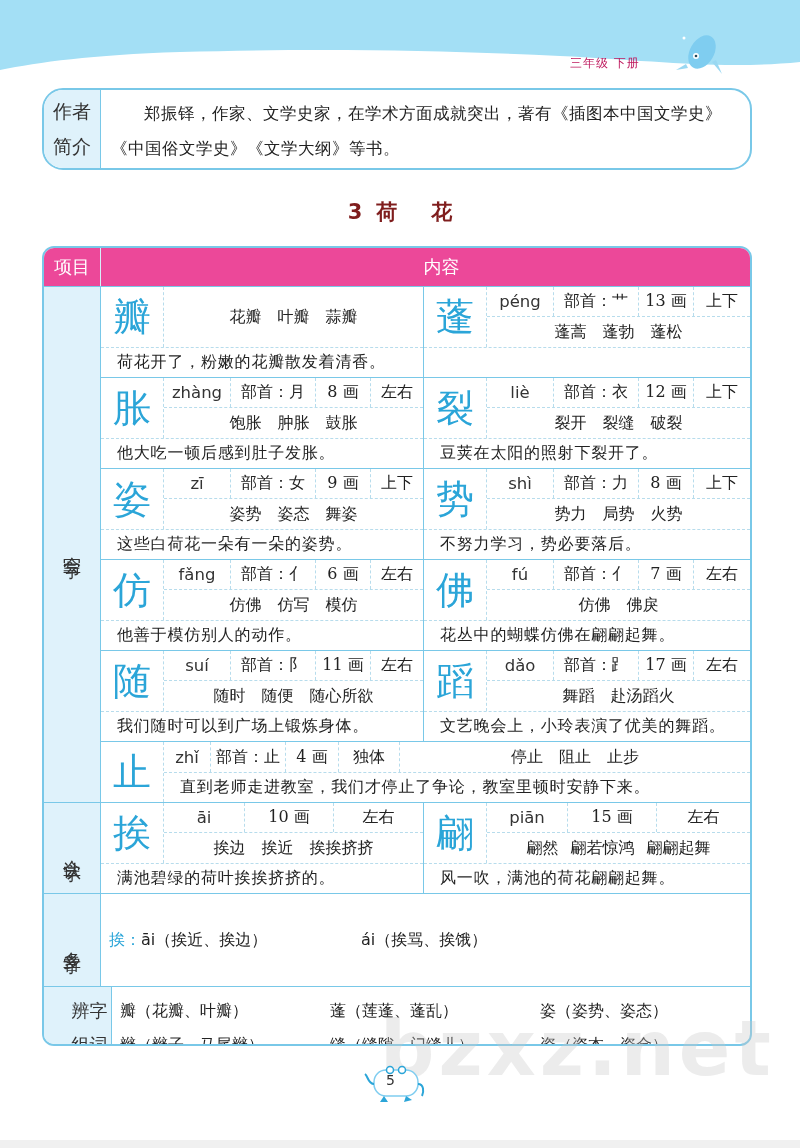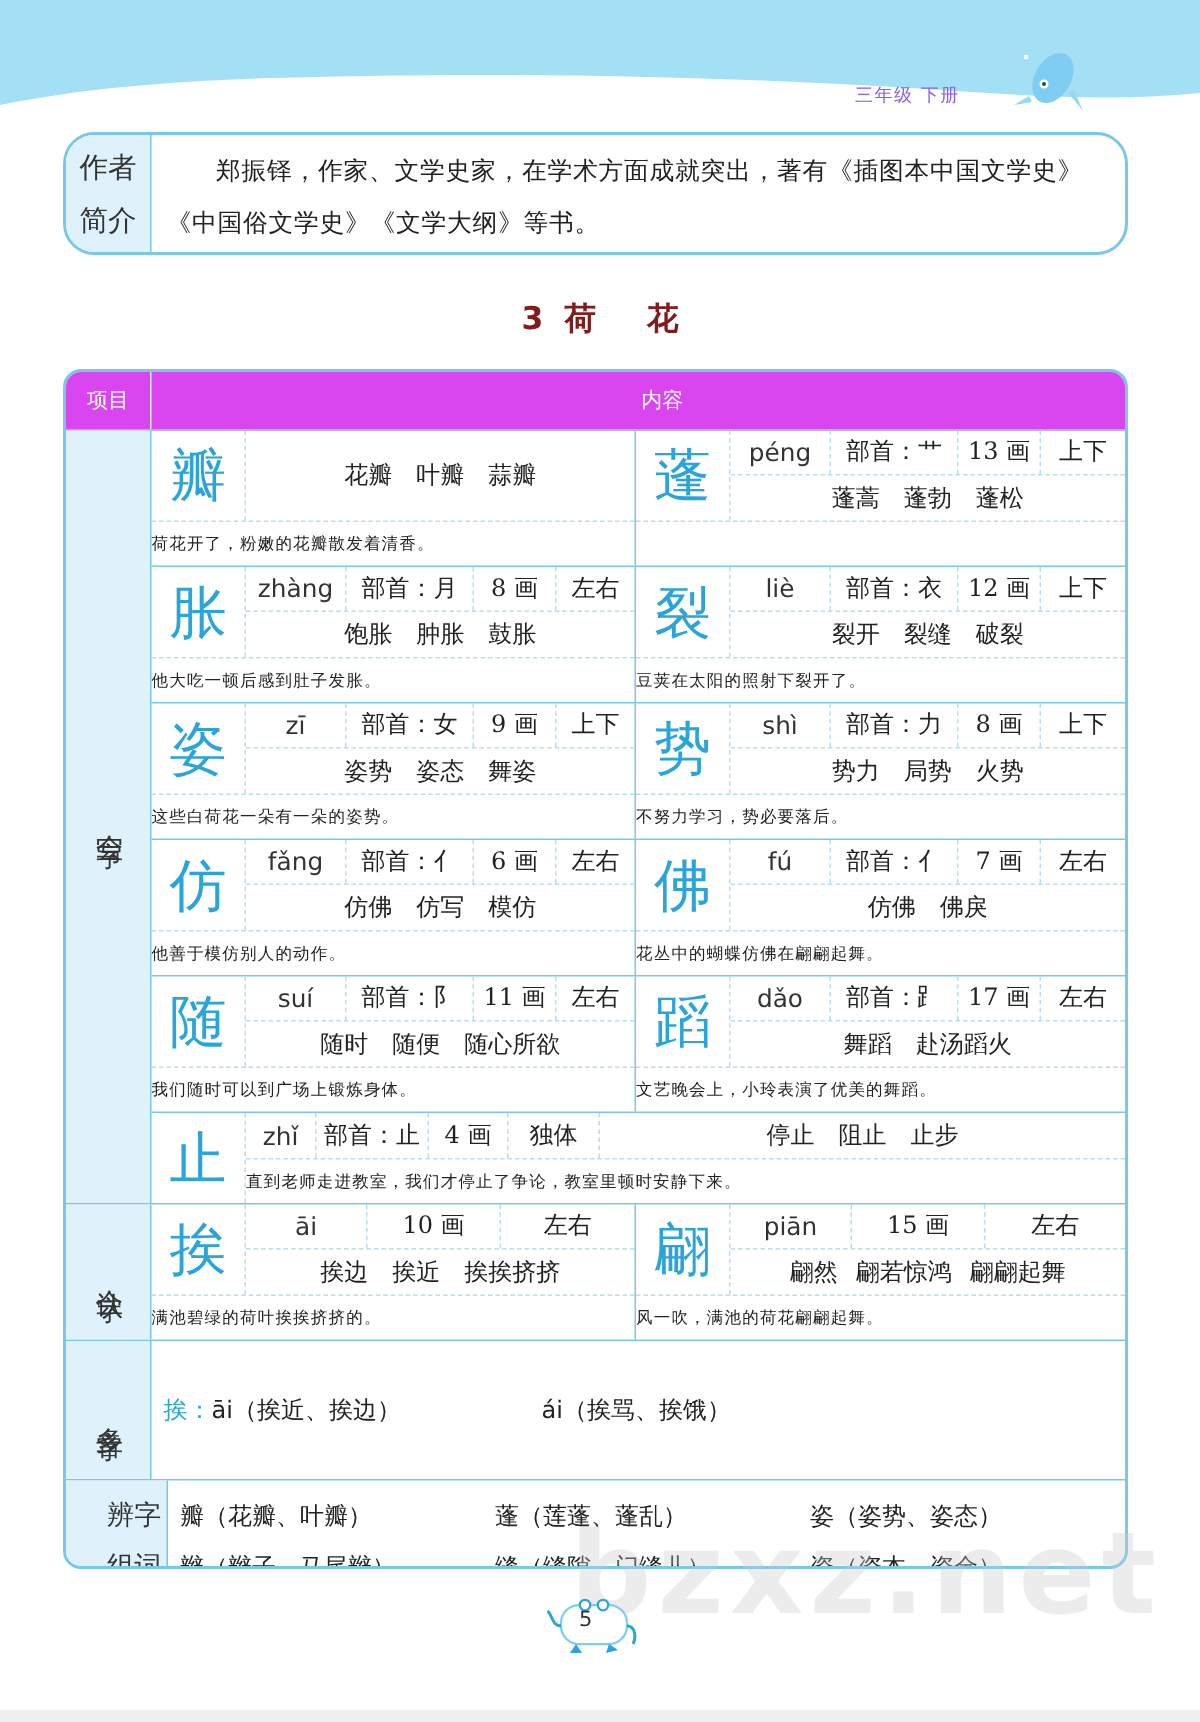--- a/index.html
+++ b/index.html
@@ -1,31 +1,31 @@
 <!DOCTYPE html>
 <html><head>
 <meta charset="utf-8">
 <style>
   html, body { margin:0; padding:0; }
   body { width:800px; height:1148px; background:#ffffff; position:relative; overflow:hidden;
          font-family:"DejaVu Serif", "Liberation Serif", serif; color:#222; }
   .header-wave { position:absolute; left:0; top:0; width:800px; height:80px; }
-  .grade-label { position:absolute; left:570px; top:55px; font-family:"DejaVu Sans", sans-serif; font-size:12px; color:#8b5cf6; letter-spacing:1px; }
+  .grade-label { position:absolute; left:570px; top:55px; font-family:"DejaVu Sans", sans-serif; font-size:12px; color:#be185d; letter-spacing:1px; }
   .fish { position:absolute; left:672px; top:28px; width:60px; height:50px; }
 
   .author-box { position:absolute; left:42px; top:88px; width:706px; height:78px; border:2px solid #79c8e8; border-radius:21px; overflow:hidden; display:flex; }
   .author-label { width:56px; background:#dff2fb; border-right:1px solid #79c8e8; display:flex; flex-direction:column; justify-content:space-around; align-items:center; font-family:"DejaVu Sans", sans-serif; font-size:19px; color:#333; padding:4px 0; }
   .author-text { flex:1; padding:6px 10px 4px 10px; font-size:16.5px; line-height:35px; text-indent:2em; letter-spacing:0.5px; }
 
   .lesson-title { position:absolute; left:0; width:800px; top:198px; text-align:center; font-family:"DejaVu Sans", sans-serif; font-weight:bold; font-size:21px; color:#7f1d1d; }
   .lesson-title .num { margin-right:14px; }
   .lesson-title .gap { display:inline-block; width:34px; }
 
   .main-table { position:absolute; left:42px; top:246px; width:706px; height:796px; border:2px solid #79c8e8; border-radius:12px; overflow:hidden; background:#fff; }
-  .thead { height:38px; background:#d946ef; display:flex; color:#fff; font-family:"DejaVu Sans", sans-serif; font-size:14px; border-bottom:1px solid #79c8e8;gap:32px; }
+  .thead { height:38px; background:#ec4899; display:flex; color:#fff; font-family:"DejaVu Sans", sans-serif; font-size:18px; border-bottom:1px solid #79c8e8;gap:32px; }
   .thead .c1 { width:56px; display:flex; align-items:center; justify-content:center; border-right:1px solid #d6effa; }
   .thead .c2 { flex:1; display:flex; align-items:center; justify-content:center; }
 
   .section { display:flex; border-bottom:1px solid #79c8e8; }
   .section:last-child { border-bottom:none; }
   .sec-label { width:56px; background:#dff2fb; border-right:1px solid #79c8e8; display:flex; align-items:center; justify-content:center; font-family:"DejaVu Sans", sans-serif; font-size:18px; color:#333; writing-mode:vertical-rl; text-orientation:upright; letter-spacing:2px; }
   .sec-label.horiz { writing-mode:horizontal-tb; flex-direction:column; letter-spacing:0; line-height:34px;padding-left:24px; }
   .sec-body { flex:1; display:flex; flex-direction:column; }
 
   .char-row { display:flex; height:90px; border-bottom:1px solid #79c8e8; }
@@ -37,21 +37,21 @@
   .info { flex:1; display:flex; flex-direction:column; }
   .info-row { height:29px; display:flex; border-bottom:1px dashed #b7dcec; font-size:16px; }
   .info-row span { display:flex; align-items:center; justify-content:center; border-right:1px dashed #b7dcec; }
   .info-row span:last-child { border-right:none; }
   .pinyin { font-family:"DejaVu Sans", sans-serif; font-size:16.5px; color:#333; width:66px; }
   .radical { width:84px; }
   .strokes { width:54px; }
   .struct { flex:1; }
   .words-row { flex:1; display:flex; align-items:center; justify-content:center; font-size:16px; word-spacing:14px; }
   .words-row b { font-weight:normal; margin:0 8px; }
-  .sentence { flex:1; display:flex; align-items:center; padding-left:0; font-size:11px; letter-spacing:0.8px; }
+  .sentence { flex:1; display:flex; align-items:center; padding-left:16px; font-size:16px; letter-spacing:0.8px; }
 
   .full-row { display:flex; height:60px; }
   .full-row .big-char { height:60px; }
 
   .poly { height:92px; display:flex; align-items:center; padding-left:8px; font-size:16px; }
   .poly .pchar { color:#2ba5d8; font-family:"DejaVu Sans", sans-serif; }
   .poly .p1 { width:252px; }
   .py { font-family:"DejaVu Sans", sans-serif; }
 
   .distinguish { height:82px; display:flex; flex-direction:column; justify-content:center; padding-left:8px; font-size:16px; }

